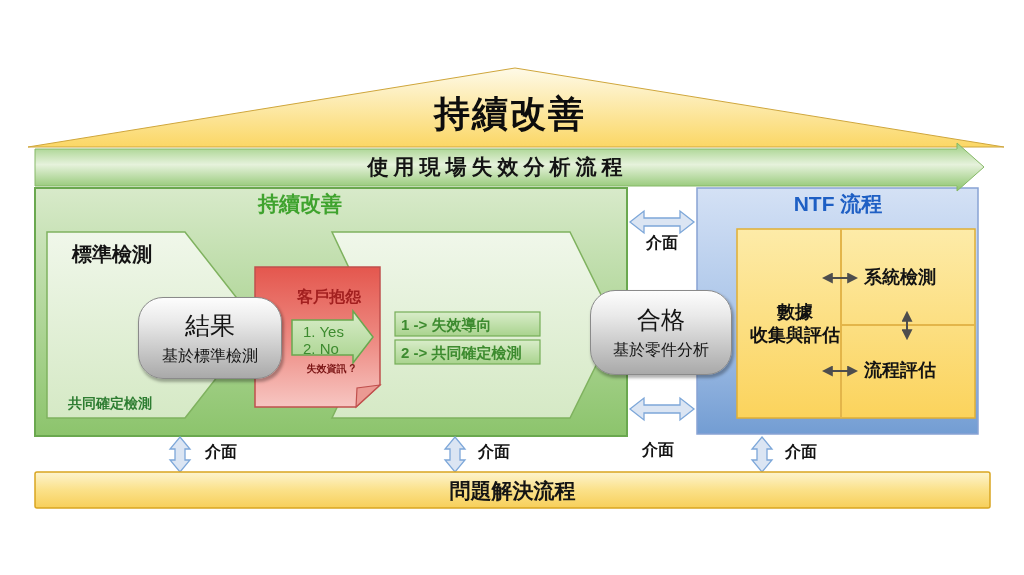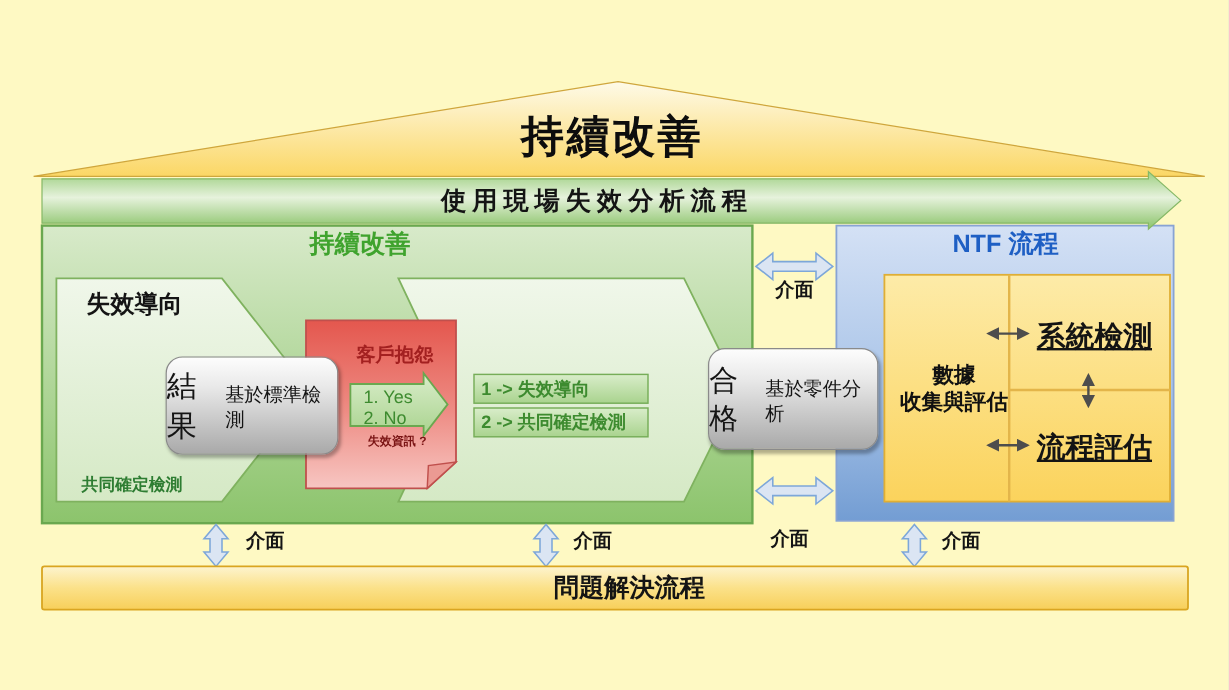--- a/index.html
+++ b/index.html
@@ -1,42 +1,42 @@
 <!DOCTYPE html>
 <html><head>
 <meta charset="utf-8">
 <style>
   html,body{margin:0;padding:0;background:#dcdcdc;}
   .stage{
     position:relative;width:1024px;height:575px;overflow:hidden;
-    background:#fef9c3;
+    background:#ffffff;
     font-family:"Liberation Sans","DejaVu Sans",sans-serif;
     color:#111;
   }
   .stage svg{position:absolute;left:0;top:0;}
   .lbl{position:absolute;white-space:nowrap;line-height:1.15;}
   .ctr{text-align:center;}
   .roof-title{font-size:36px;font-weight:bold;letter-spacing:2px;color:#0d0d0d;}
   .banner-title{font-size:21px;font-weight:bold;letter-spacing:5px;color:#141414;}
   .sec-title{font-size:21px;font-weight:bold;}
   .green-t{color:#3fa32e;}
   .blue-t{color:#1e5fc4;}
   .shape-title{font-size:20px;font-weight:bold;color:#141414;}
   .small-green{font-size:14px;font-weight:bold;color:#2e7d32;}
   .note-title{font-size:16px;font-weight:bold;color:#a32020;}
   .choice{font-size:15px;color:#3d8b2f;}
   .failq{font-size:10px;font-weight:bold;color:#7a1414;}
   .optbar{font-size:15px;font-weight:bold;color:#3d8b2f;}
   .iface{font-size:16px;font-weight:bold;color:#141414;}
-  .cellt{font-size:24px;font-weight:bold;color:#141414;text-decoration:underline;}
+  .cellt{font-size:18px;font-weight:bold;color:#141414;}
   .gray-box{
-    position:absolute;border:1px solid #8a8a8a;border-radius:14px;
+    position:absolute;border:1px solid #8a8a8a;border-radius:25px;
     background:linear-gradient(#fdfdfd,#e9e9e9 30%,#bdbdbd 78%,#a9a9a9);
     box-shadow:1.5px 2.5px 3px rgba(0,0,0,.3);
-    display:flex;flex-direction:row;align-items:center;justify-content:center;
+    display:flex;flex-direction:column;align-items:center;justify-content:center;
   }
   .gray-box .t1{font-size:25px;color:#141414;}
   .gray-box .t2{font-size:16px;color:#141414;margin-top:4px;}
   .databox{font-size:18px;font-weight:bold;line-height:23px;}
   .bottom-title{font-size:21px;font-weight:bold;color:#141414;}
 </style>
 </head>
 <body>
 
 <div class="stage">
@@ -125,21 +125,21 @@
 
     <rect x="35" y="472" width="955" height="36" rx="2" fill="url(#gYBan)" stroke="#d9a521" stroke-width="1.5"></rect>
   </svg>
 
   <div class="lbl roof-title ctr" style="left:350px;top:93px;width:320px;">持續改善</div>
   <div class="lbl banner-title ctr" style="left:275px;top:155px;width:445px;font-family:Liberation Serif, serif;">使用現場失效分析流程</div>
 
   <div class="lbl sec-title green-t ctr" style="left:229px;top:192px;width:142px;">持續改善</div>
   <div class="lbl sec-title blue-t ctr" style="left:738px;top:192px;width:200px;">NTF 流程</div>
 
-  <div class="lbl shape-title" style="left:72px;top:243px;">失效導向</div>
+  <div class="lbl shape-title" style="left:72px;top:243px;">標準檢測</div>
   <div class="lbl small-green" style="left:68px;top:395px;">共同確定檢測</div>
 
   <div class="lbl note-title ctr" style="left:285px;top:288px;width:88px;">客戶抱怨</div>
   <div class="lbl choice" style="left:303px;top:323px;">1. Yes</div>
   <div class="lbl choice" style="left:303px;top:340px;">2. No</div>
   <div class="lbl failq ctr" style="left:290px;top:363px;width:82px;">失效資訊 ?</div>
 
   <div class="lbl optbar" style="left:401px;top:316px;">1 -&gt; 失效導向</div>
   <div class="lbl optbar" style="left:401px;top:344px;">2 -&gt; 共同確定檢測</div>
 
@@ -159,15 +159,15 @@
   </div>
   <div class="lbl cellt" style="left:864px;top:267px;">系統檢測</div>
   <div class="lbl cellt" style="left:864px;top:360px;">流程評估</div>
 
   <div class="lbl iface ctr" style="left:634px;top:234px;width:56px;">介面</div>
   <div class="lbl iface" style="left:205px;top:443px;">介面</div>
   <div class="lbl iface" style="left:478px;top:443px;">介面</div>
   <div class="lbl iface" style="left:642px;top:441px;">介面</div>
   <div class="lbl iface" style="left:785px;top:443px;">介面</div>
 
-  <div class="lbl bottom-title ctr" style="left:35px;top:479px;width:955px;padding-left:12px;">問題解決流程</div>
+  <div class="lbl bottom-title ctr" style="left:35px;top:479px;width:955px;">問題解決流程</div>
 
 </div>
 
 </body></html>

